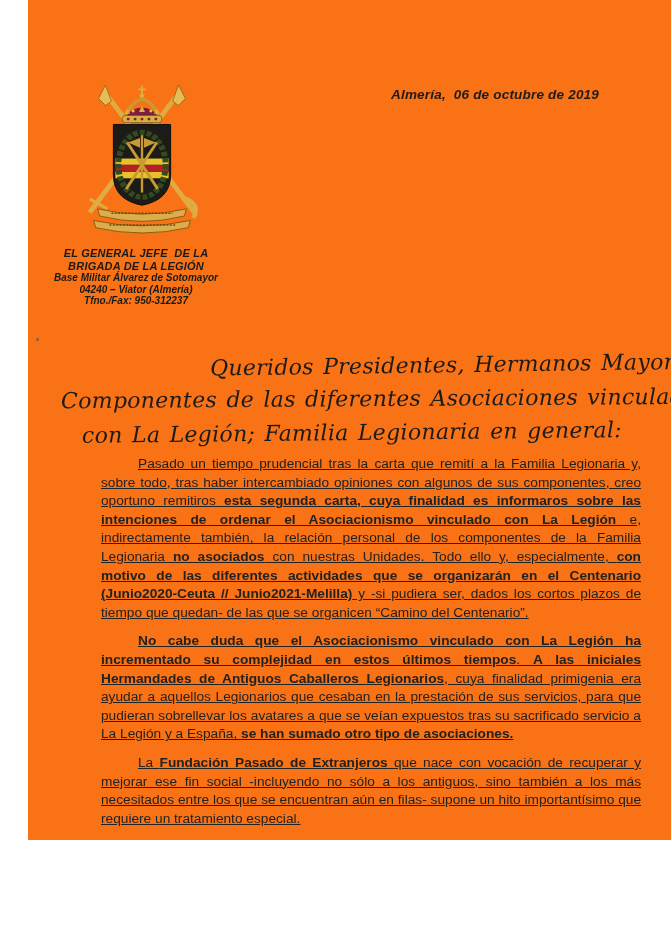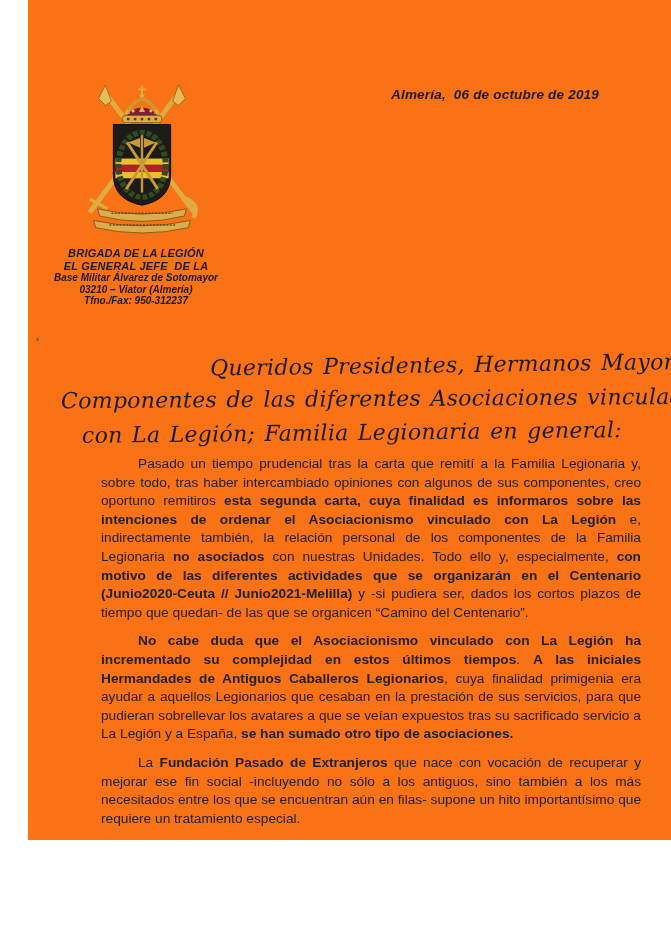--- a/index.html
+++ b/index.html
@@ -22,21 +22,21 @@
   
   .hw{position:absolute;font-family:"DejaVu Serif",serif;font-style:italic;
     color:#1b1b1b;font-size:22px;white-space:pre;letter-spacing:.3px;word-spacing:2px;}
   .hw1{left:182px;top:352px;transform:rotate(-.8deg);}
   .hw2{left:33px;top:386px;transform:rotate(-.4deg);}
   .hw3{left:54px;top:420px;transform:rotate(-.6deg);}
 
   
   .letter-body{position:absolute;left:73px;top:455px;width:540px;color:#222;
     font-size:13.7px;line-height:18.6px;text-align:justify;}
-  .letter-body p{margin:0 0 10px 0;text-indent:37px;}
+  .letter-body p{margin:0 0 10px 0;text-indent:37px;text-decoration:underline;}
   .letter-body .b{font-weight:bold;}
 
   
   .speck{position:absolute;left:8px;top:338px;width:3px;height:3px;border-radius:50%;
     background:#5a5a5a;opacity:.8;}
 </style>
 </head>
 <body>
 
 <div class="page">
@@ -93,24 +93,24 @@
       <g>
         <path d="M30,148 Q75,160 120,148 L118,156 Q75,168 32,156 Z" fill="#DCAE4B" stroke="#7A5210" stroke-width="0.9"></path>
         <path d="M26,161 Q75,173 124,161 L122,169 Q75,181 28,169 Z" fill="#DCAE4B" stroke="#7A5210" stroke-width="0.9"></path>
         <line x1="44" y1="153" x2="106" y2="153" stroke="#6b4a14" stroke-width="1.6" stroke-dasharray="2 1.4"></line>
         <line x1="42" y1="166" x2="110" y2="166" stroke="#6b4a14" stroke-width="1.6" stroke-dasharray="2 1.4"></line>
       </g>
     </svg>
   </div>
 
   <div class="letterhead">
+    <div class="lh-title">EL GENERAL JEFE  DE LA</div>
     <div class="lh-title">BRIGADA DE LA LEGIÓN</div>
-    <div class="lh-title">EL GENERAL JEFE  DE LA</div>
     <div class="lh-addr">Base Militar Álvarez de Sotomayor</div>
-    <div class="lh-addr">03210 – Viator (Almería)</div>
+    <div class="lh-addr">04240 – Viator (Almería)</div>
     <div class="lh-addr">Tfno./Fax: 950-312237</div>
   </div>
 
   <div class="hw hw1">Queridos Presidentes, Hermanos Mayores y</div>
   <div class="hw hw2">Componentes de las diferentes Asociaciones vinculadas</div>
   <div class="hw hw3">con La Legión; Familia Legionaria en general:</div>
 
   <div class="letter-body" id="letter-body">
       <p><span>Pasado un tiempo prudencial tras la carta que remití a la Familia Legionaria y, sobre todo, tras haber intercambiado opiniones con algunos de sus componentes, creo oportuno remitiros </span><span class="b">esta segunda carta, cuya finalidad es informaros sobre las intenciones de ordenar el Asociacionismo vinculado con La Legión</span><span> e, indirectamente también, la relación personal de los componentes de la Familia Legionaria </span><span class="b">no asociados</span><span> con nuestras Unidades. Todo ello y, especialmente, </span><span class="b">con motivo de las diferentes actividades que se organizarán en el Centenario (Junio2020-Ceuta // Junio2021-Melilla)</span><span> y -si pudiera ser, dados los cortos plazos de tiempo que quedan- de las que se organicen “Camino del Centenario”.</span></p>
       <p><span class="b">No cabe duda que el Asociacionismo vinculado con La Legión ha incrementado su complejidad en estos últimos tiempos</span><span>. </span><span class="b">A las iniciales Hermandades de Antiguos Caballeros Legionarios</span><span>, cuya finalidad primigenia era ayudar a aquellos Legionarios que cesaban en la prestación de sus servicios, para que pudieran sobrellevar los avatares a que se veían expuestos tras su sacrificado servicio a La Legión y a España, </span><span class="b">se han sumado otro tipo de asociaciones.</span></p>

